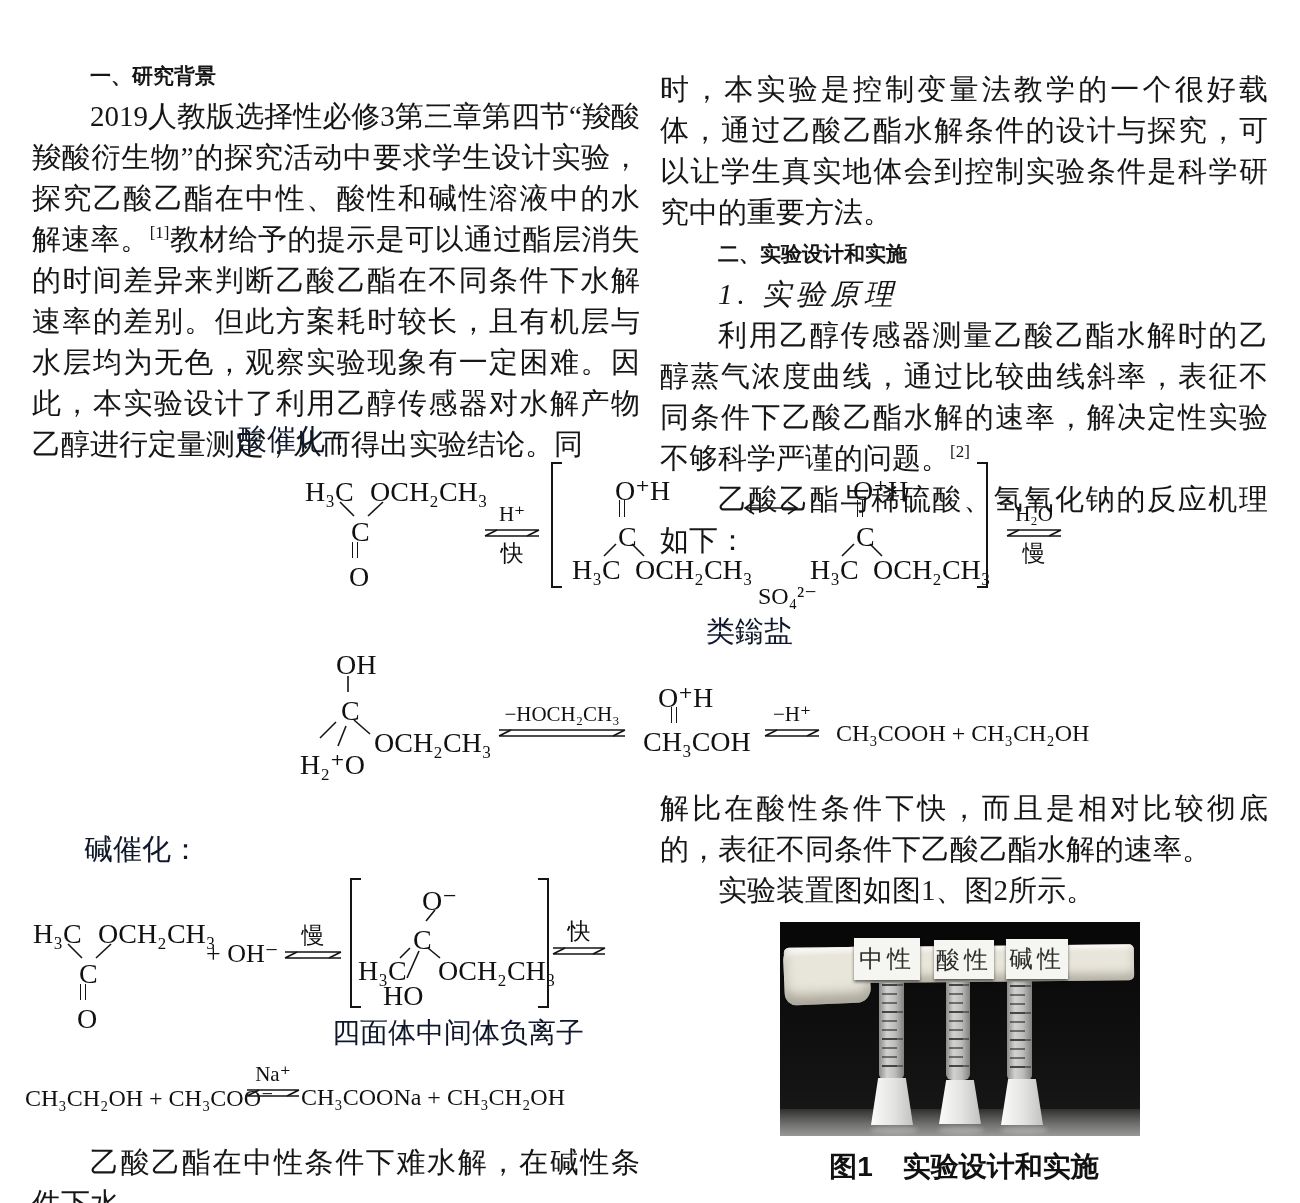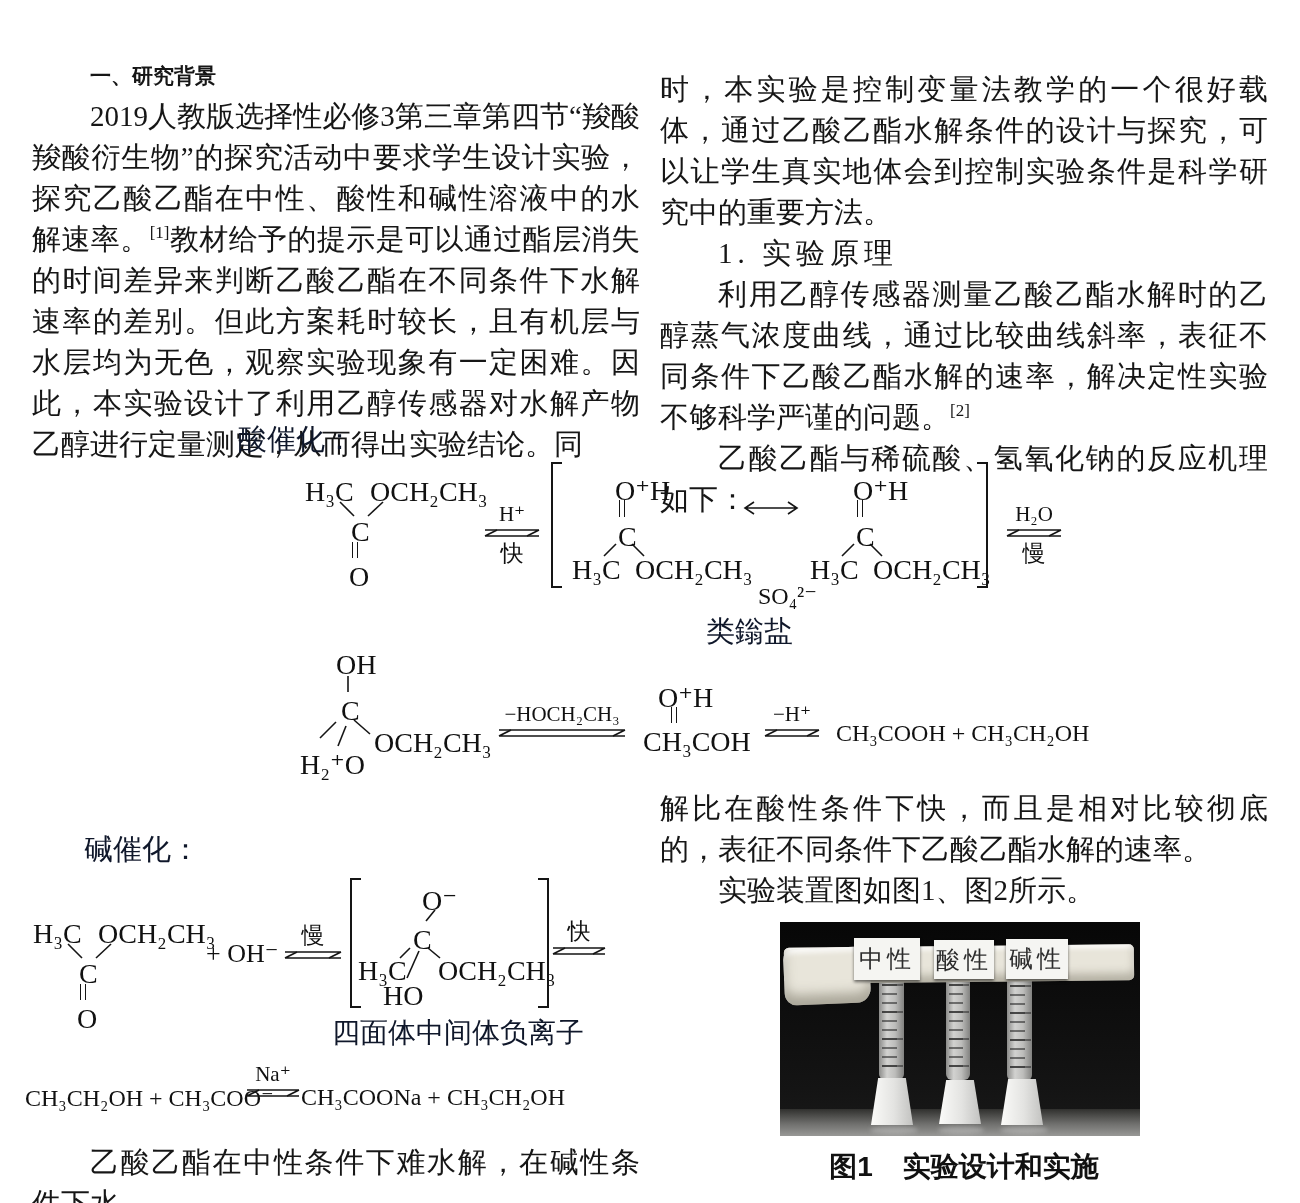--- a/index.html
+++ b/index.html
@@ -9,21 +9,21 @@
     font-family:"Liberation Serif","DejaVu Serif",serif; color:#111; overflow:hidden;
   }
   
   .col { position:absolute; width:608px; font-size:29px; line-height:41px; text-align:justify; color:#161616; }
   .col p { text-align:justify; }
   .indent { text-indent:58px; }
   .h-bold {
     font-family:"Liberation Sans","DejaVu Sans",sans-serif; font-weight:bold;
     padding-left:58px; font-size:21px; line-height:41px; text-align:left;
   }
-  .sub-kai { padding-left:58px; letter-spacing:5px; line-height:41px; text-align:left; }
+  .sub-kai { font-style:italic; padding-left:58px; letter-spacing:5px; line-height:41px; text-align:left; }
   sup.ref { font-size:17px; line-height:0; vertical-align:super; }
   
   .chem-label { position:absolute; font-size:29px; color:#0f172a; white-space:nowrap; }
   .struct { position:absolute; }
   .struct .a { position:absolute; font-size:28px; white-space:nowrap; color:#111; line-height:1.2; }
   .bonds { position:absolute; left:0; top:0; overflow:visible; }
   .bonds line { stroke:#151515; stroke-width:1.6; }
   .dbond { position:absolute; width:6px; border-left:1.7px solid #151515; border-right:1.7px solid #151515; }
   .brk { position:absolute; width:11px; border-top:2.2px solid #151515; border-bottom:2.2px solid #151515; }
   .brk.l { border-left:2.2px solid #151515; }
@@ -67,20 +67,21 @@
 
 <div class="page">
 
   <div class="col" style="left:32px; top:55px;">
     <div class="h-bold">一、研究背景</div>
     <p class="indent"><span>2019人教版选择性必修3第三章第四节“羧酸 羧酸衍生物”的探究活动中要求学生设计实验，探究乙酸乙酯在中性、酸性和碱性溶液中的水解速率。</span><sup class="ref">[1]</sup><span>教材给予的提示是可以通过酯层消失的时间差异来判断乙酸乙酯在不同条件下水解速率的差别。但此方案耗时较长，且有机层与水层均为无色，观察实验现象有一定困难。因此，本实验设计了利用乙醇传感器对水解产物乙醇进行定量测定，从而得出实验结论。同</span></p>
   </div>
 
   <div class="col" style="left:660px; top:69px;">
     <p>时，本实验是控制变量法教学的一个很好载体，通过乙酸乙酯水解条件的设计与探究，可以让学生真实地体会到控制实验条件是科学研究中的重要方法。</p>
+    <div class="h-bold">二、实验设计和实施</div>
     <div class="sub-kai">1. 实验原理</div>
     <p class="indent"><span>利用乙醇传感器测量乙酸乙酯水解时的乙醇蒸气浓度曲线，通过比较曲线斜率，表征不同条件下乙酸乙酯水解的速率，解决定性实验不够科学严谨的问题。</span><sup class="ref">[2]</sup></p>
     <p class="indent">乙酸乙酯与稀硫酸、氢氧化钠的反应机理如下：</p>
   </div>
 
   <div class="chem-label" style="left:238px; top:420px;">酸催化：</div>
 
   <div class="struct" style="left:298px; top:468px; width:170px; height:125px;">
     <svg class="bonds" width="170" height="125">
         <line x1="42" y1="34" x2="56" y2="48"></line>

